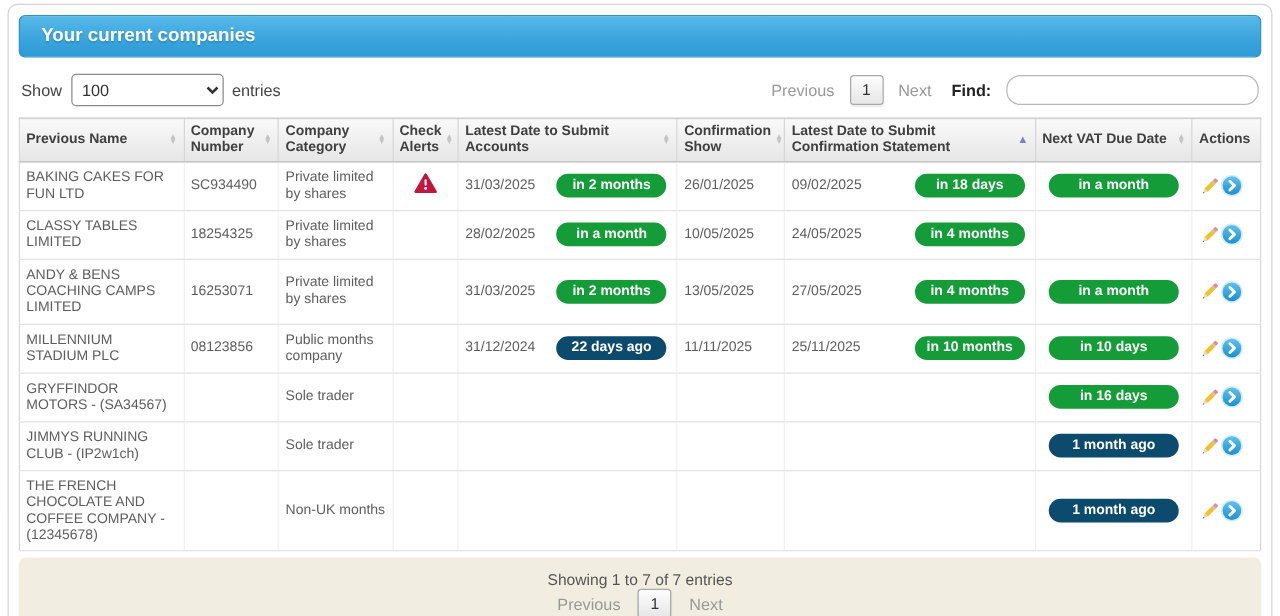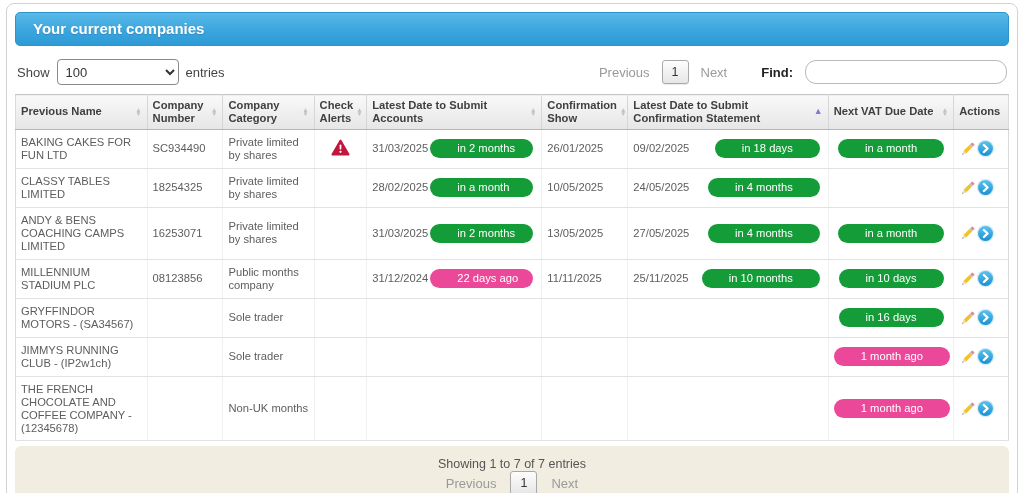--- a/index.html
+++ b/index.html
@@ -48,21 +48,21 @@
   .pg-link { color: #999; font-size: 13px; cursor: default; }
   .pg-page {
     display: inline-block;
     min-width: 27px; text-align: center;
     padding: 4px 6px;
     border: 1px solid #a9a9a9; border-radius: 3px;
     background: linear-gradient(to bottom, #fdfdfd, #e6e6e6);
     color: #333; font-size: 12.5px;
     box-shadow: 0 1px 1px rgba(0,0,0,0.08);
   }
-  .find-label { font-weight: bold; color: #222; font-size: 13px; margin-left: 22px; }
+  .find-label { font-weight: bold; color: #222; font-size: 13px; margin-left: 4px; }
   .find-input {
     width: 202px; height: 24px;
     border: 1px solid #b9b9b9; border-radius: 11px;
     padding: 2px 10px; font-size: 13px;
     font-family: "Liberation Sans", sans-serif;
     outline: none;
   }
 
   table.companies {
     width: 100%;
@@ -100,29 +100,30 @@
   }
   td:last-child { border-right: none; }
   td.c-alert { text-align: center; }
   .datecell { display: flex; align-items: center; gap: 2px; padding-right: 3px; }
   .datecell .badge { margin-left: auto; }
   td.c-vat { text-align: center; }
 
   .badge {
     display: inline-block;
     min-width: 88px;
-    padding: 3px 27px;
+    padding: 3px 9px;
     border-radius: 12px;
     color: #fff;
     font-size: 11.2px;
     text-align: center;
     white-space: nowrap;
+    font-weight: bold;
   }
   .badge-green { background: #149c38; }
-  .badge-red   { background: #ec4899; }
+  .badge-red   { background: #0c4a6e; }
   td.c-vat .badge { min-width: 104px; }
 
   .actions-wrap { display: flex; align-items: center; justify-content: flex-start; gap: 0; }
   .icon-btn { display: inline-flex; border: none; background: none; padding: 0; cursor: pointer; }
   .icon-btn + .icon-btn { margin-left: -1px; }
 
   .footer {
     margin-top: 5px;
     background: #f1eee1;
     border-radius: 6px;

